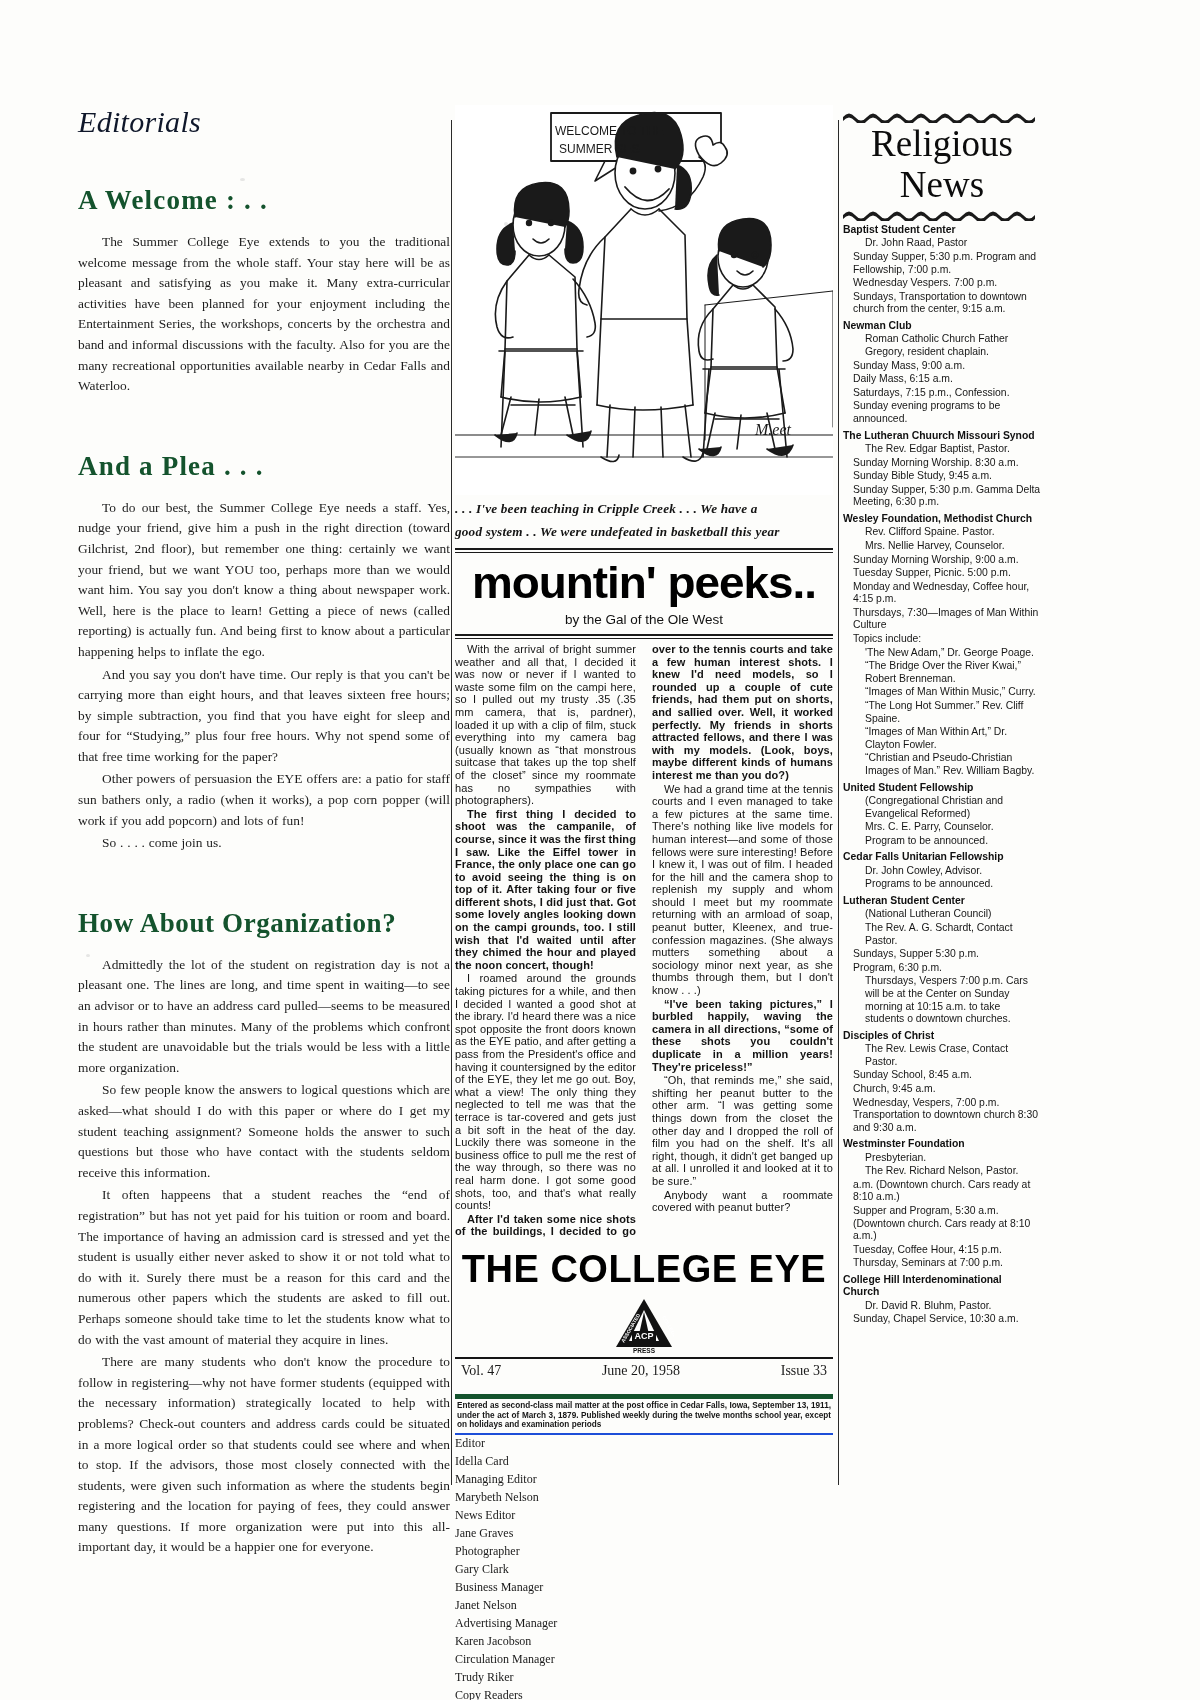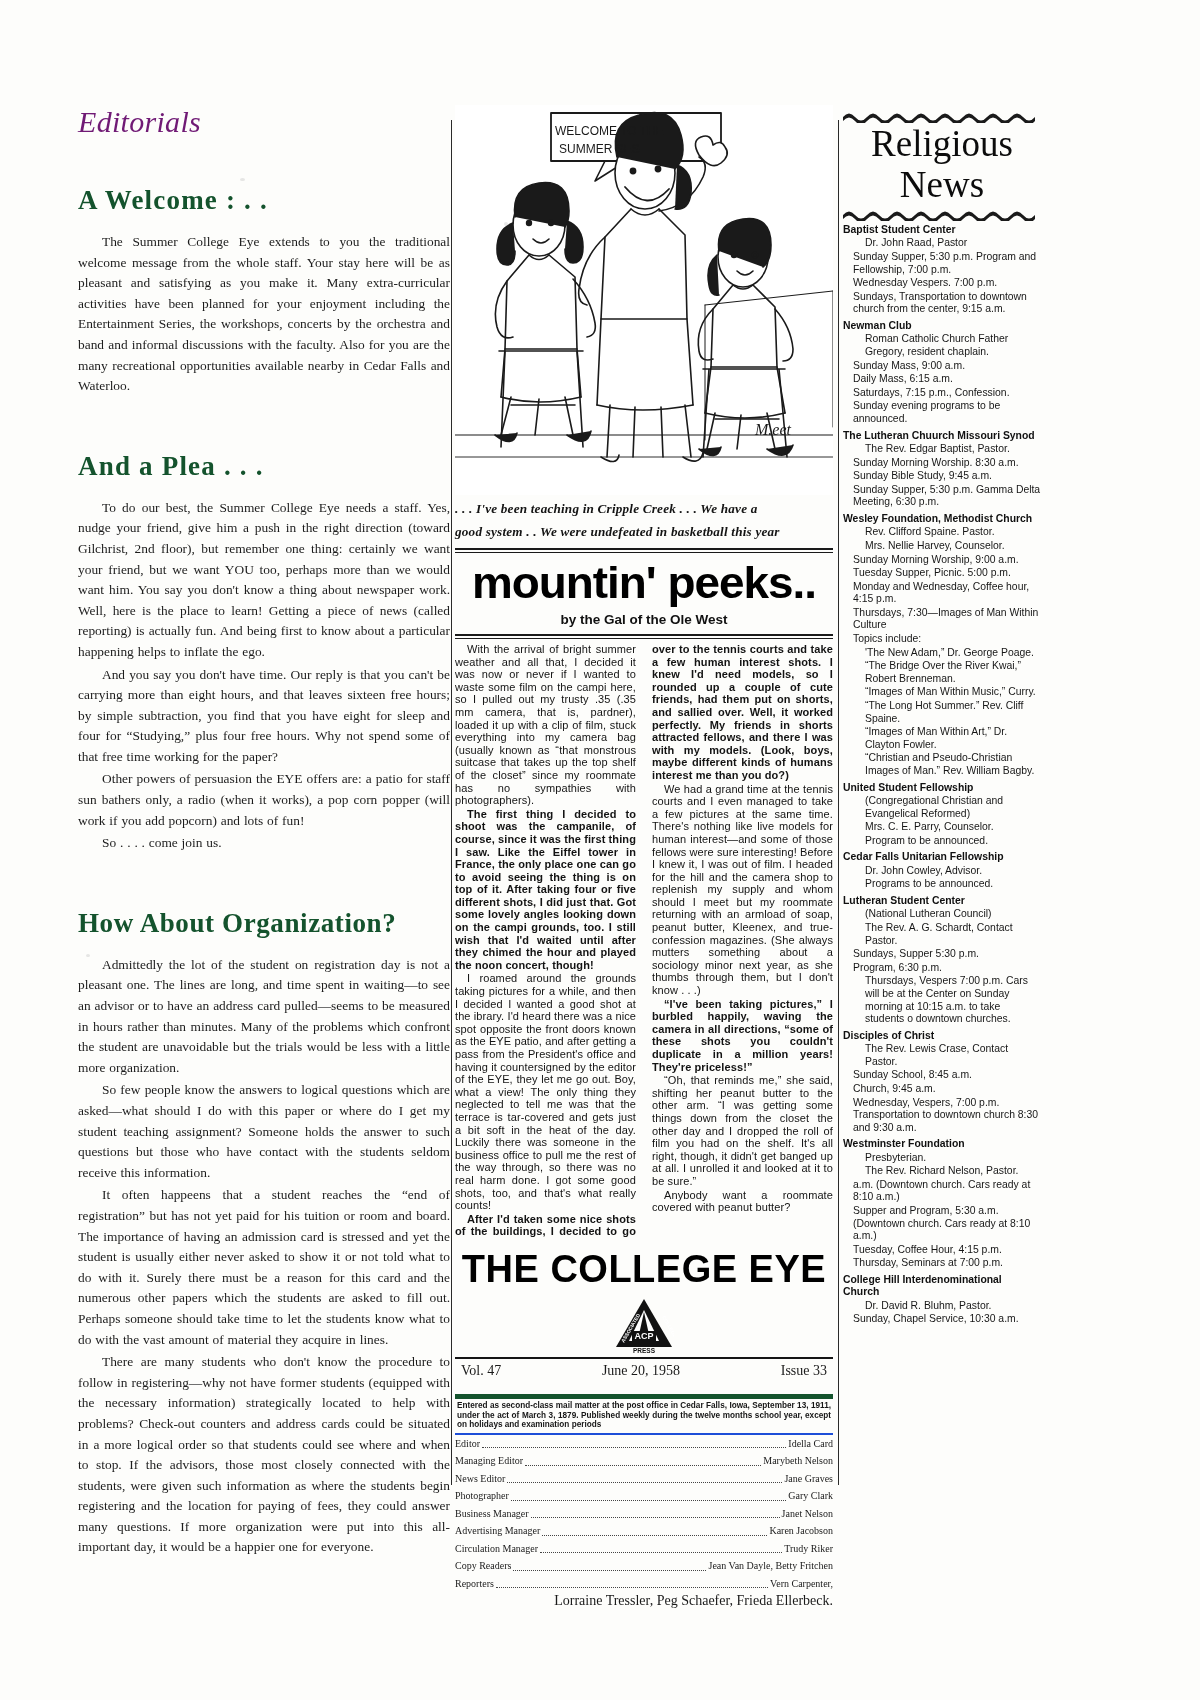--- a/index.html
+++ b/index.html
@@ -17,21 +17,21 @@
   .col-right{position:absolute;left:843px;top:108px;width:198px;}
 
   .vrule{position:absolute;top:120px;width:1px;background:#2a2a2a;}
   .vrule.a{left:451px;height:1365px;}
   .vrule.b{left:838px;height:1365px;}
 
   
   .masthead-ed{
     font-family:"Liberation Serif", serif;
     font-style:italic;font-size:30px;font-weight:400;letter-spacing:.3px;
-    margin:0 0 46px 0;color:#701a75;
+    margin:0 0 46px 0;color:#0f172a;
   }
   h2.ed-head{
     font-family:"Liberation Serif", serif;
     font-weight:700;font-size:27px;letter-spacing:1.2px;
     margin:0 0 16px 0;color:#14532d;
   }
   h2.ed-head.tight{letter-spacing:.6px;}
   .ed-p{
     font-size:13.4px;line-height:20.6px;text-align:justify;
     margin:0 0 2px 0;text-indent:24px;
@@ -51,21 +51,21 @@
 
   
   .mp-title{
     font-family:"Liberation Sans", sans-serif;
     font-weight:700;font-size:45px;letter-spacing:-1px;
     margin:2px 0 0 0;text-align:center;color:#000;
     transform:scaleX(1.02);
   }
   .mp-by{
     font-family:"Liberation Sans", sans-serif;
-    font-weight:700;font-size:13.5px;text-align:center;margin:3px 0 6px;color:#111;
+    font-weight:400;font-size:13.5px;text-align:center;margin:3px 0 6px;color:#111;
   }
   .mp-body{column-count:2;column-gap:16px;column-rule:none;font-size:10.6px;}
   .mp-body p{
     font-family:"Liberation Sans", sans-serif;
     font-size:11px;line-height:12.6px;text-align:justify;
     margin:0 0 1px 0;text-indent:12px;color:#131313;
     letter-spacing:.1px;
   }
   .mp-body p.b{font-weight:700;}
 
@@ -79,22 +79,22 @@
   .volline{
     display:flex;justify-content:space-between;align-items:baseline;
     font-size:14px;padding:4px 6px 15px;border-top:2px solid #151515;border-bottom:5px solid #14532d;gap:20px;
   }
   .legal{
     font-family:"Liberation Sans", sans-serif;
     font-weight:700;font-size:8.2px;line-height:9.6px;text-align:justify;
     padding:2px 2px 3px;border-bottom:2px solid #1d4ed8;color:#161616;
   }
   .staff-row{
-    display:flex;align-items:flex-end;font-size:10px;line-height:17.5px;
-    white-space:nowrap;overflow:hidden;
+    display:flex;align-items:flex-start;font-size:12px;line-height:17.5px;
+    white-space:nowrap;overflow:hidden;flex-direction:column;
   }
   .staff-role{flex:0 0 auto;}
   .staff-dots{flex:1 1 auto;overflow:hidden;margin:0 2px;
     border-bottom:1.5px dotted #444;position:relative;top:-4px;}
   .staff-name{flex:0 0 auto;}
   .staff-extra{font-size:14px;line-height:16px;margin-top:1px;text-align:right;}
 
   
   .rn-orn{height:13px;margin:1px 0 3px;}
   .rn-title{

